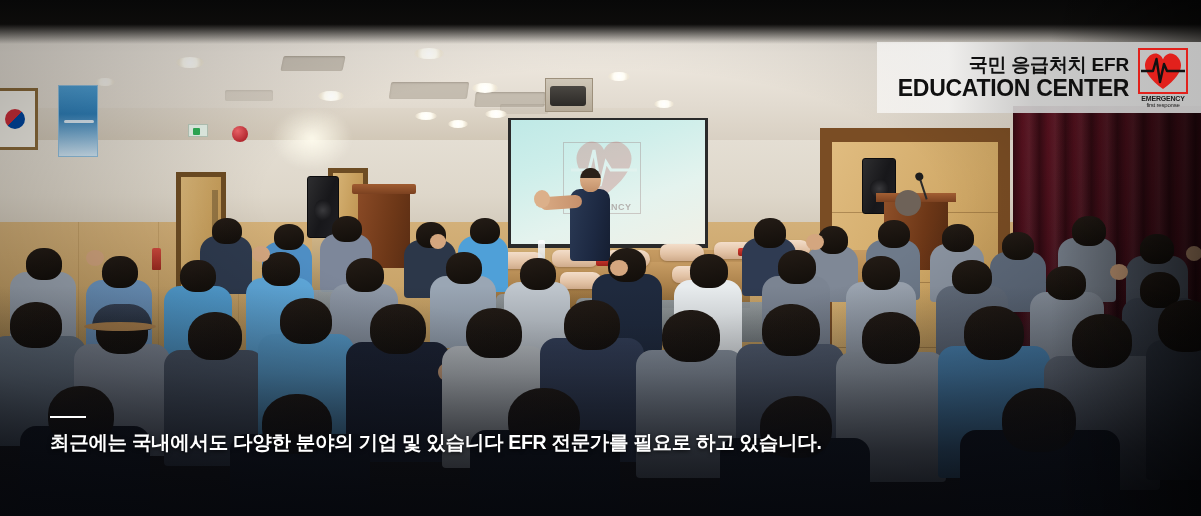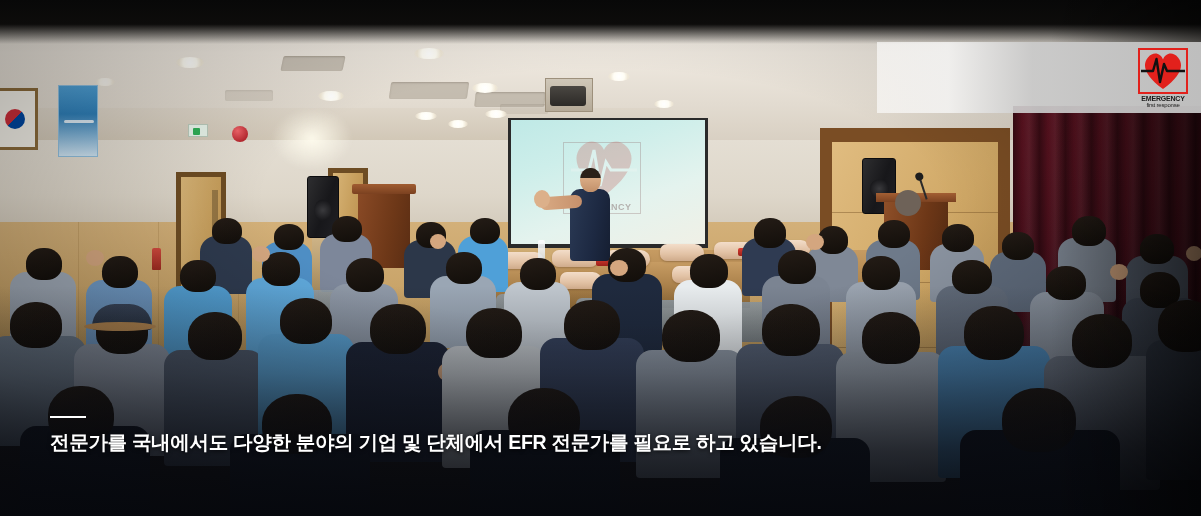--- a/index.html
+++ b/index.html
@@ -557,32 +557,36 @@
       <div class="hand" style="left:1186px;top:30px;width:16px;height:15px;"></div>
     </div>
 
     <div class="vignette"></div>
     <div class="bottom-fade"></div>
     <div class="top-dark"></div>
     <div class="edge-dark-r"></div>
   </div>
 
   <div class="banner">
+    <div class="banner-text">
+      <div class="banner-l1">국민 응급처치 EFR</div>
+      <div class="banner-l2">EDUCATION CENTER</div>
+    </div>
     <div class="efr-logo">
       <div class="efr-box">
         <svg width="44" height="40" viewBox="0 0 44 40">
           <path d="M22 38 C 4 25, 0.5 14, 7 6.5 C 13 -0.5, 20 3, 22 8.5 C 24 3, 31 -0.5, 37 6.5 C 43.5 14, 40 25, 22 38 Z" fill="#e2211c"></path>
           <path d="M0 20 H12 L15.5 8 L19 31 L23 13 L26 20 H44" stroke="#111111" stroke-width="2.4" fill="none" stroke-linejoin="round"></path>
         </svg>
       </div>
       <div class="efr-sub">
         <span class="e1">EMERGENCY</span>
         <span class="e2">first response</span>
       </div>
     </div>
   </div>
 
   <div class="caption">
     <div class="cap-rule"></div>
-    <div class="cap-line">전문가를 국내에서도 다양한 분야의 기업 및 단체에서 EFR 전문가를 필요로 하고 있습니다.</div>
+    <div class="cap-line">최근에는 국내에서도 다양한 분야의 기업 및 있습니다 EFR 전문가를 필요로 하고 있습니다.</div>
   </div>
 
 </div>
 
 </body></html>

